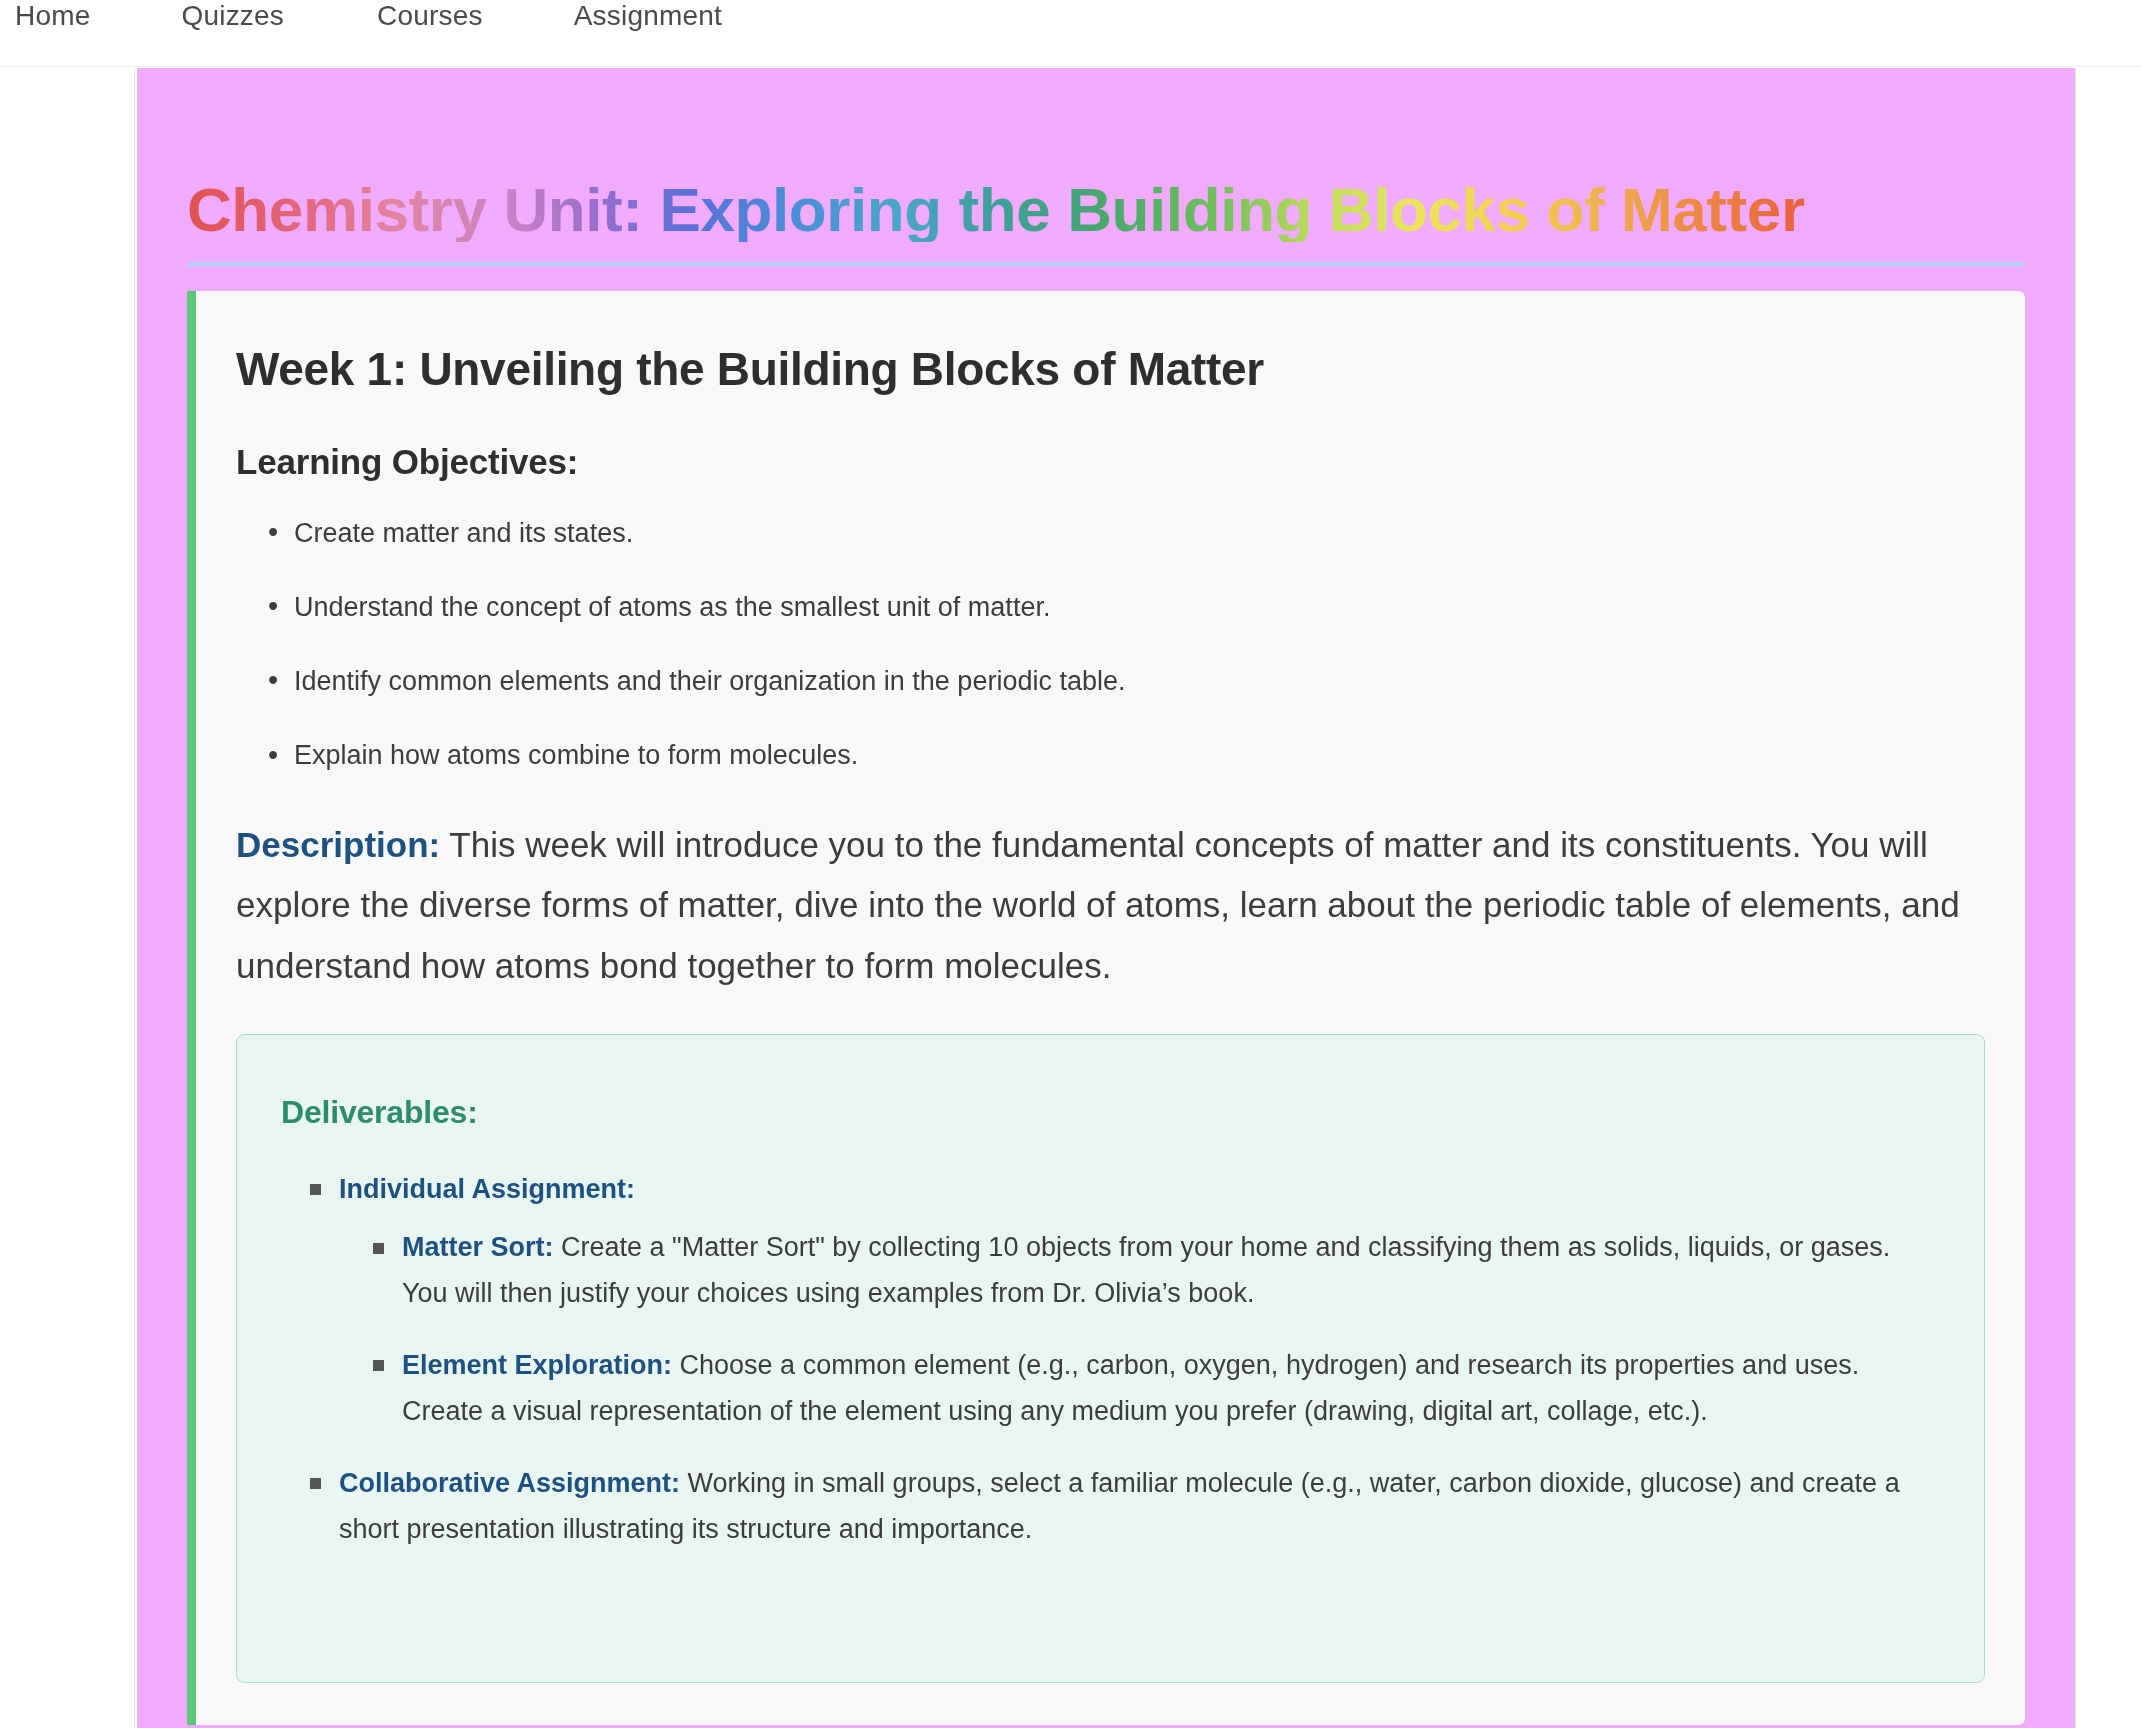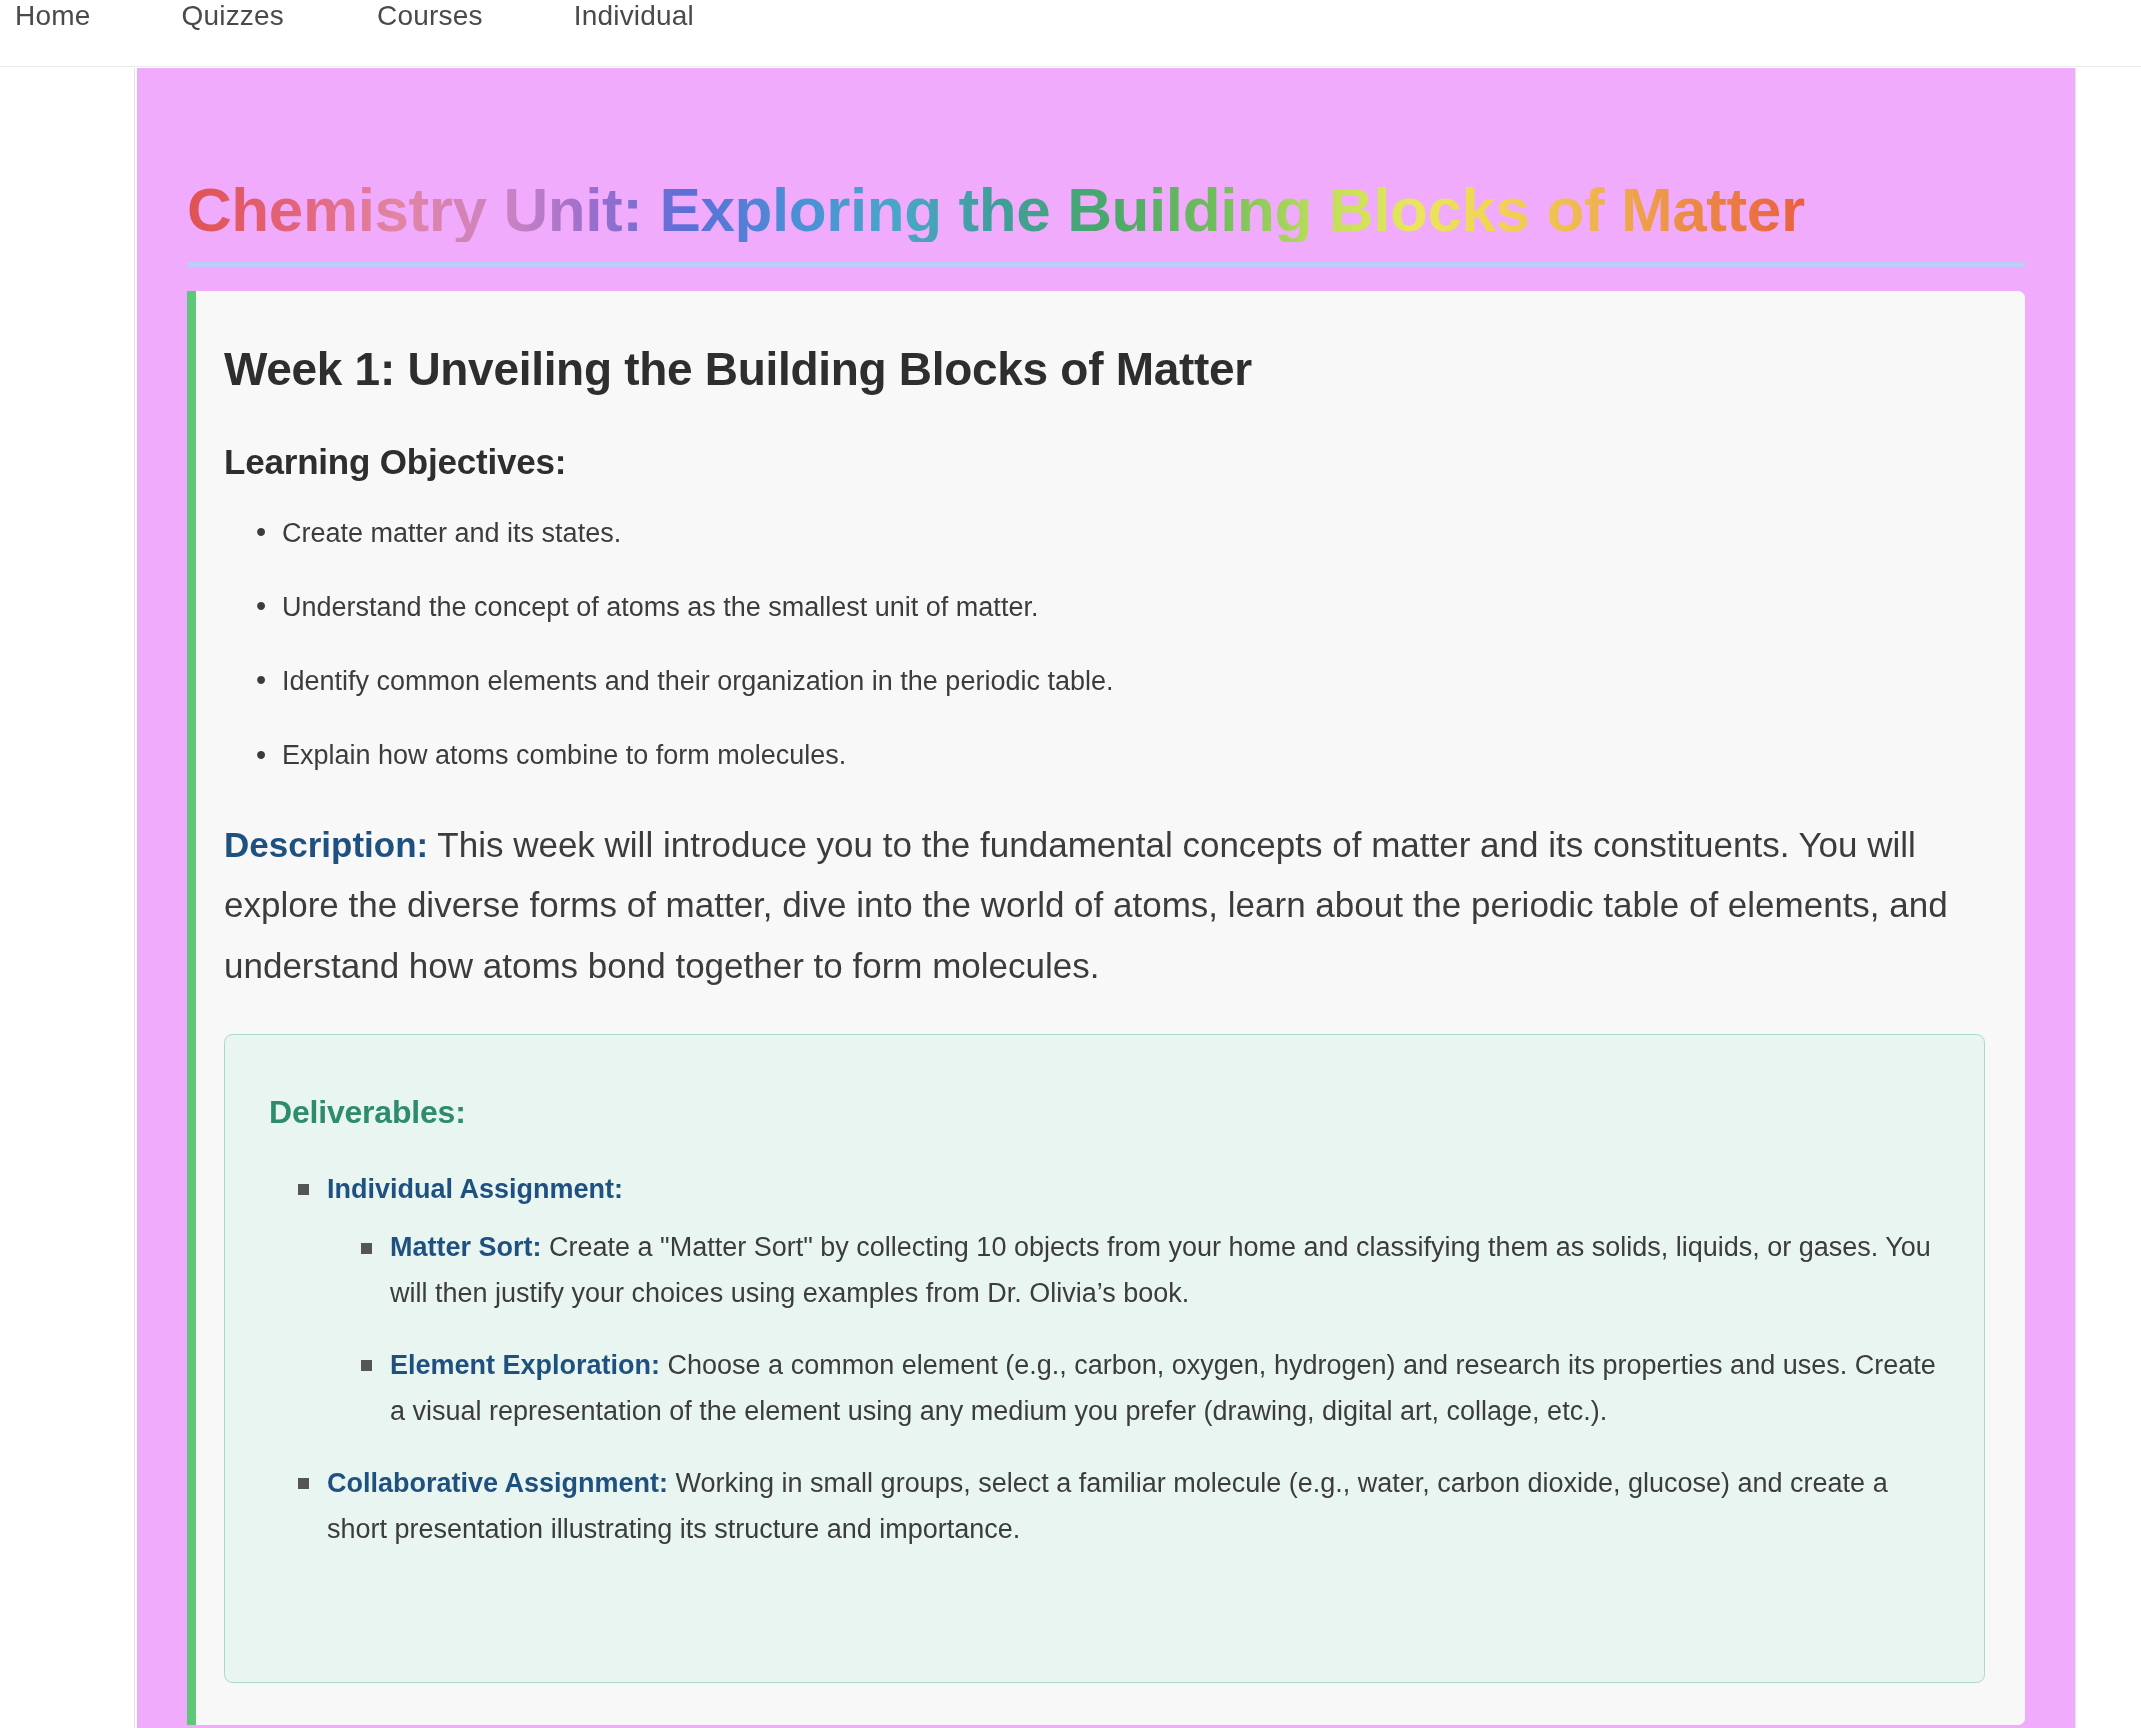--- a/index.html
+++ b/index.html
@@ -114,21 +114,21 @@
     position: relative;
     margin: 23.6px 0 0 50px;
     width: 1838px;
     min-height: 1434px;
     background: #f8f8f8;
     border-left: 9.3px solid #5ec878;
     border-radius: 0 6.7px 6.7px 0;
     padding: 52px 0 0 0;
   }
 
-  .card-inner { padding: 0 40px 0 28px; }
+  .card-inner { padding: 0 40px 0 40px; }
 
   .week-heading {
     font-size: 46px;
     font-weight: bold;
     color: #2e2e2e;
     letter-spacing: -0.3px;
     line-height: 1.15;
   }
 
   .objectives-heading {
@@ -244,21 +244,21 @@
     color: #1f5180;
   }
 </style>
 </head>
 <body>
 
 <div class="topnav">
   <a class="nav-item">Home</a>
   <a class="nav-item">Quizzes</a>
   <a class="nav-item">Courses</a>
-  <a class="nav-item">Individual</a>
+  <a class="nav-item">Assignment</a>
 </div>
 
 <div class="page-shell">
 
   <div class="gutter-left"></div>
   <div class="gutter-right"></div>
 
   <div class="content">
 
     <h1 class="page-title">Chemistry Unit: Exploring the Building Blocks of Matter</h1>

